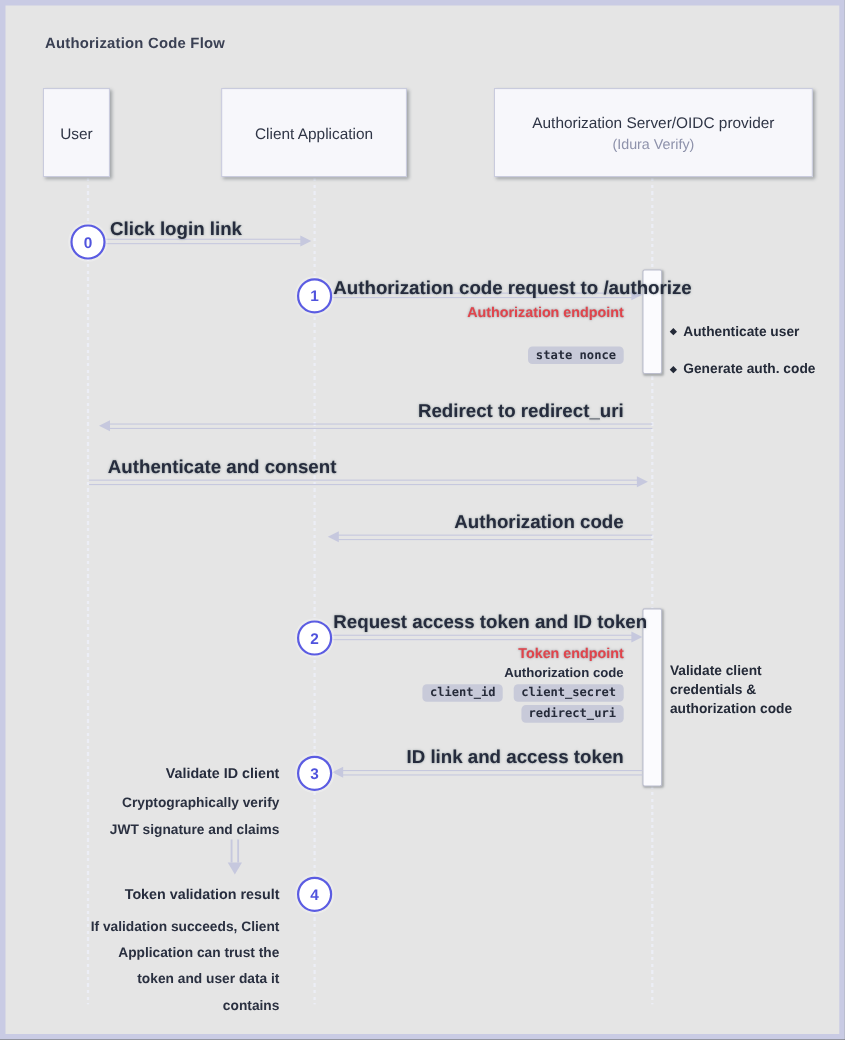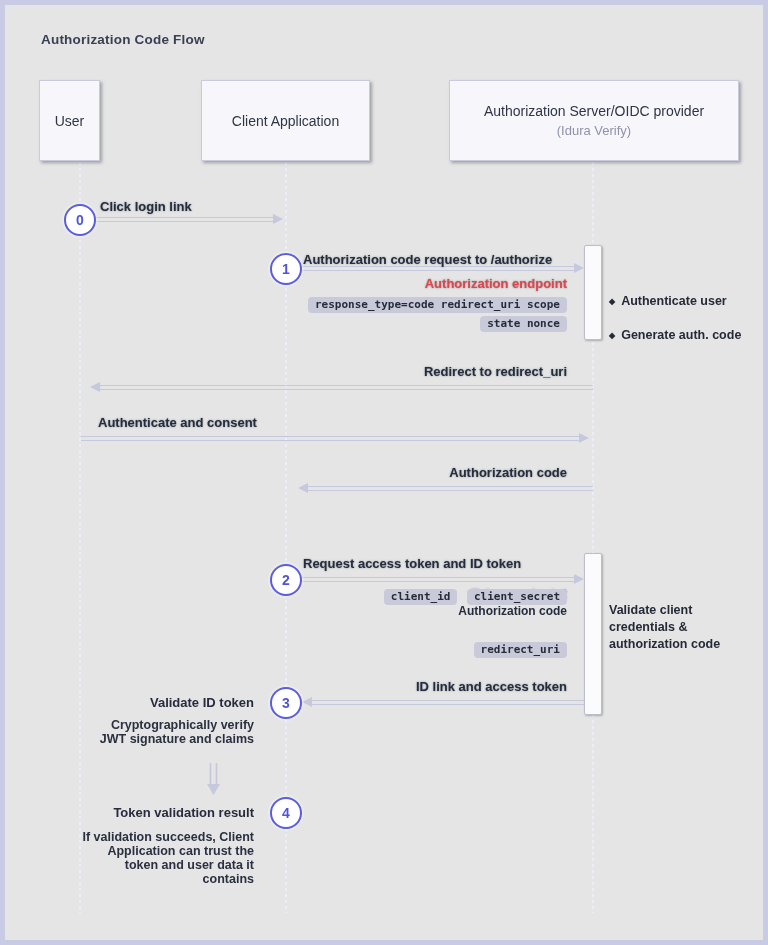--- a/index.html
+++ b/index.html
@@ -70,21 +70,21 @@
   .arrow.dir-left .head{left:0;border-right:10px solid #c6c8de;}
   #arrow-0{left:91px;top:210px;width:187px;}
   #arrow-1{left:297px;top:259px;width:282px;}
   #arrow-redirect{left:85px;top:378px;width:503px;}
   #arrow-consent{left:76px;top:429px;width:508px;}
   #arrow-authcode{left:293px;top:479px;width:295px;}
   #arrow-2{left:297px;top:570px;width:282px;}
   #arrow-3{left:297px;top:693px;width:282px;}
   
   .msg{
-    position:absolute;font-size:13px;font-weight:700;color:#262c3d;z-index:5;
+    position:absolute;font-size:17px;font-weight:700;color:#262c3d;z-index:5;
     white-space:nowrap;text-shadow:0 0 2px rgba(72,92,96,.6);
   }
   #lbl-click{left:95px;top:194px;}
   #lbl-authz-req{left:298px;top:247px;}
   #lbl-redirect{right:196px;top:359px;}
   #lbl-consent{left:93px;top:410px;}
   #lbl-authcode{right:196px;top:460px;}
   #lbl-token-req{left:298px;top:551px;}
   #lbl-idtoken{right:196px;top:674px;}
   .endpoint{
@@ -99,39 +99,39 @@
   #lbl-token-param{right:196px;top:599px;}
   
   .pill-row{position:absolute;z-index:5;white-space:nowrap;text-align:right;}
   .pill{
     display:inline-block;background:#c8cad9;color:#262b3a;border-radius:4px;
     font-family:"DejaVu Sans Mono", monospace;font-size:11px;font-weight:700;
     padding:1px 7px 2px;margin-left:5px;
   }
   #pills-authz-1{right:196px;top:289px;}
   #pills-authz-2{right:196px;top:308px;}
-  #pills-token-1{right:196px;top:581px;}
+  #pills-token-1{right:196px;top:615px;}
   #pills-token-2{right:196px;top:634px;}
   
   .note{
     position:absolute;font-size:12.5px;font-weight:600;color:#242a38;z-index:5;
     line-height:17px;white-space:pre-line;
   }
   #note-server1{left:604px;top:271px;}
   #note-server1 .bullet-line{display:flex;align-items:center;}
   .bullet{font-size:8px;margin-right:6px;color:#242a38;}
   #note-server2{left:604px;top:597px;}
   .left-note-title{
     position:absolute;font-size:13px;font-weight:700;color:#262c3d;z-index:5;white-space:nowrap;
   }
   #lbl-validate{right:509px;top:690px;}
   #lbl-result{right:509px;top:800px;}
   .left-note-body{
     position:absolute;font-size:12.5px;font-weight:600;color:#2a3040;z-index:5;
-    line-height:14px;white-space:pre-line;text-align:right;
+    line-height:24px;white-space:pre-line;text-align:right;
   }
   #note-validate-body{right:509px;top:713px;}
   #note-result-body{right:509px;top:825px;}
   
   #arrow-down{position:absolute;left:200px;top:758px;z-index:3;}
 </style>
 </head>
 <body>
 
 <div id="stage">
@@ -192,23 +192,20 @@
 
   <div class="step-circle" id="circle-0">0</div>
   <div class="step-circle" id="circle-1">1</div>
   <div class="step-circle" id="circle-2">2</div>
   <div class="step-circle" id="circle-3">3</div>
   <div class="step-circle" id="circle-4">4</div>
 
   <div class="msg" id="lbl-click">Click login link</div>
   <div class="msg" id="lbl-authz-req">Authorization code request to /authorize</div>
   <div class="endpoint" id="lbl-authz-endpoint">Authorization endpoint</div>
-  <div class="pill-row" id="pills-authz-1">
-    <span class="pill">response_type=code redirect_uri scope</span>
-  </div>
   <div class="pill-row" id="pills-authz-2">
     <span class="pill">state nonce</span>
   </div>
   <div class="msg" id="lbl-redirect">Redirect to redirect_uri</div>
   <div class="msg" id="lbl-consent">Authenticate and consent</div>
   <div class="msg" id="lbl-authcode">Authorization code</div>
   <div class="msg" id="lbl-token-req">Request access token and ID token</div>
   <div class="endpoint" id="lbl-token-endpoint">Token endpoint</div>
   <div class="param-label" id="lbl-token-param">Authorization code</div>
   <div class="pill-row" id="pills-token-1">
@@ -221,21 +218,21 @@
   <div class="msg" id="lbl-idtoken">ID link and access token</div>
 
   <div class="note" id="note-server1">
     <div class="bullet-line"><span class="bullet">◆</span><span>Authenticate user</span></div>
     <div class="bullet-line"><span class="bullet">◆</span><span>Generate auth. code</span></div>
   </div>
   <div class="note" id="note-server2">Validate client
 credentials &amp;
 authorization code</div>
 
-  <div class="left-note-title" id="lbl-validate">Validate ID token</div>
+  <div class="left-note-title" id="lbl-validate">Validate ID client</div>
   <div class="left-note-body" id="note-validate-body">Cryptographically verify
 JWT signature and claims</div>
   <div class="left-note-title" id="lbl-result">Token validation result</div>
   <div class="left-note-body" id="note-result-body">If validation succeeds, Client
 Application can trust the
 token and user data it
 contains</div>
 
 </div>
 

